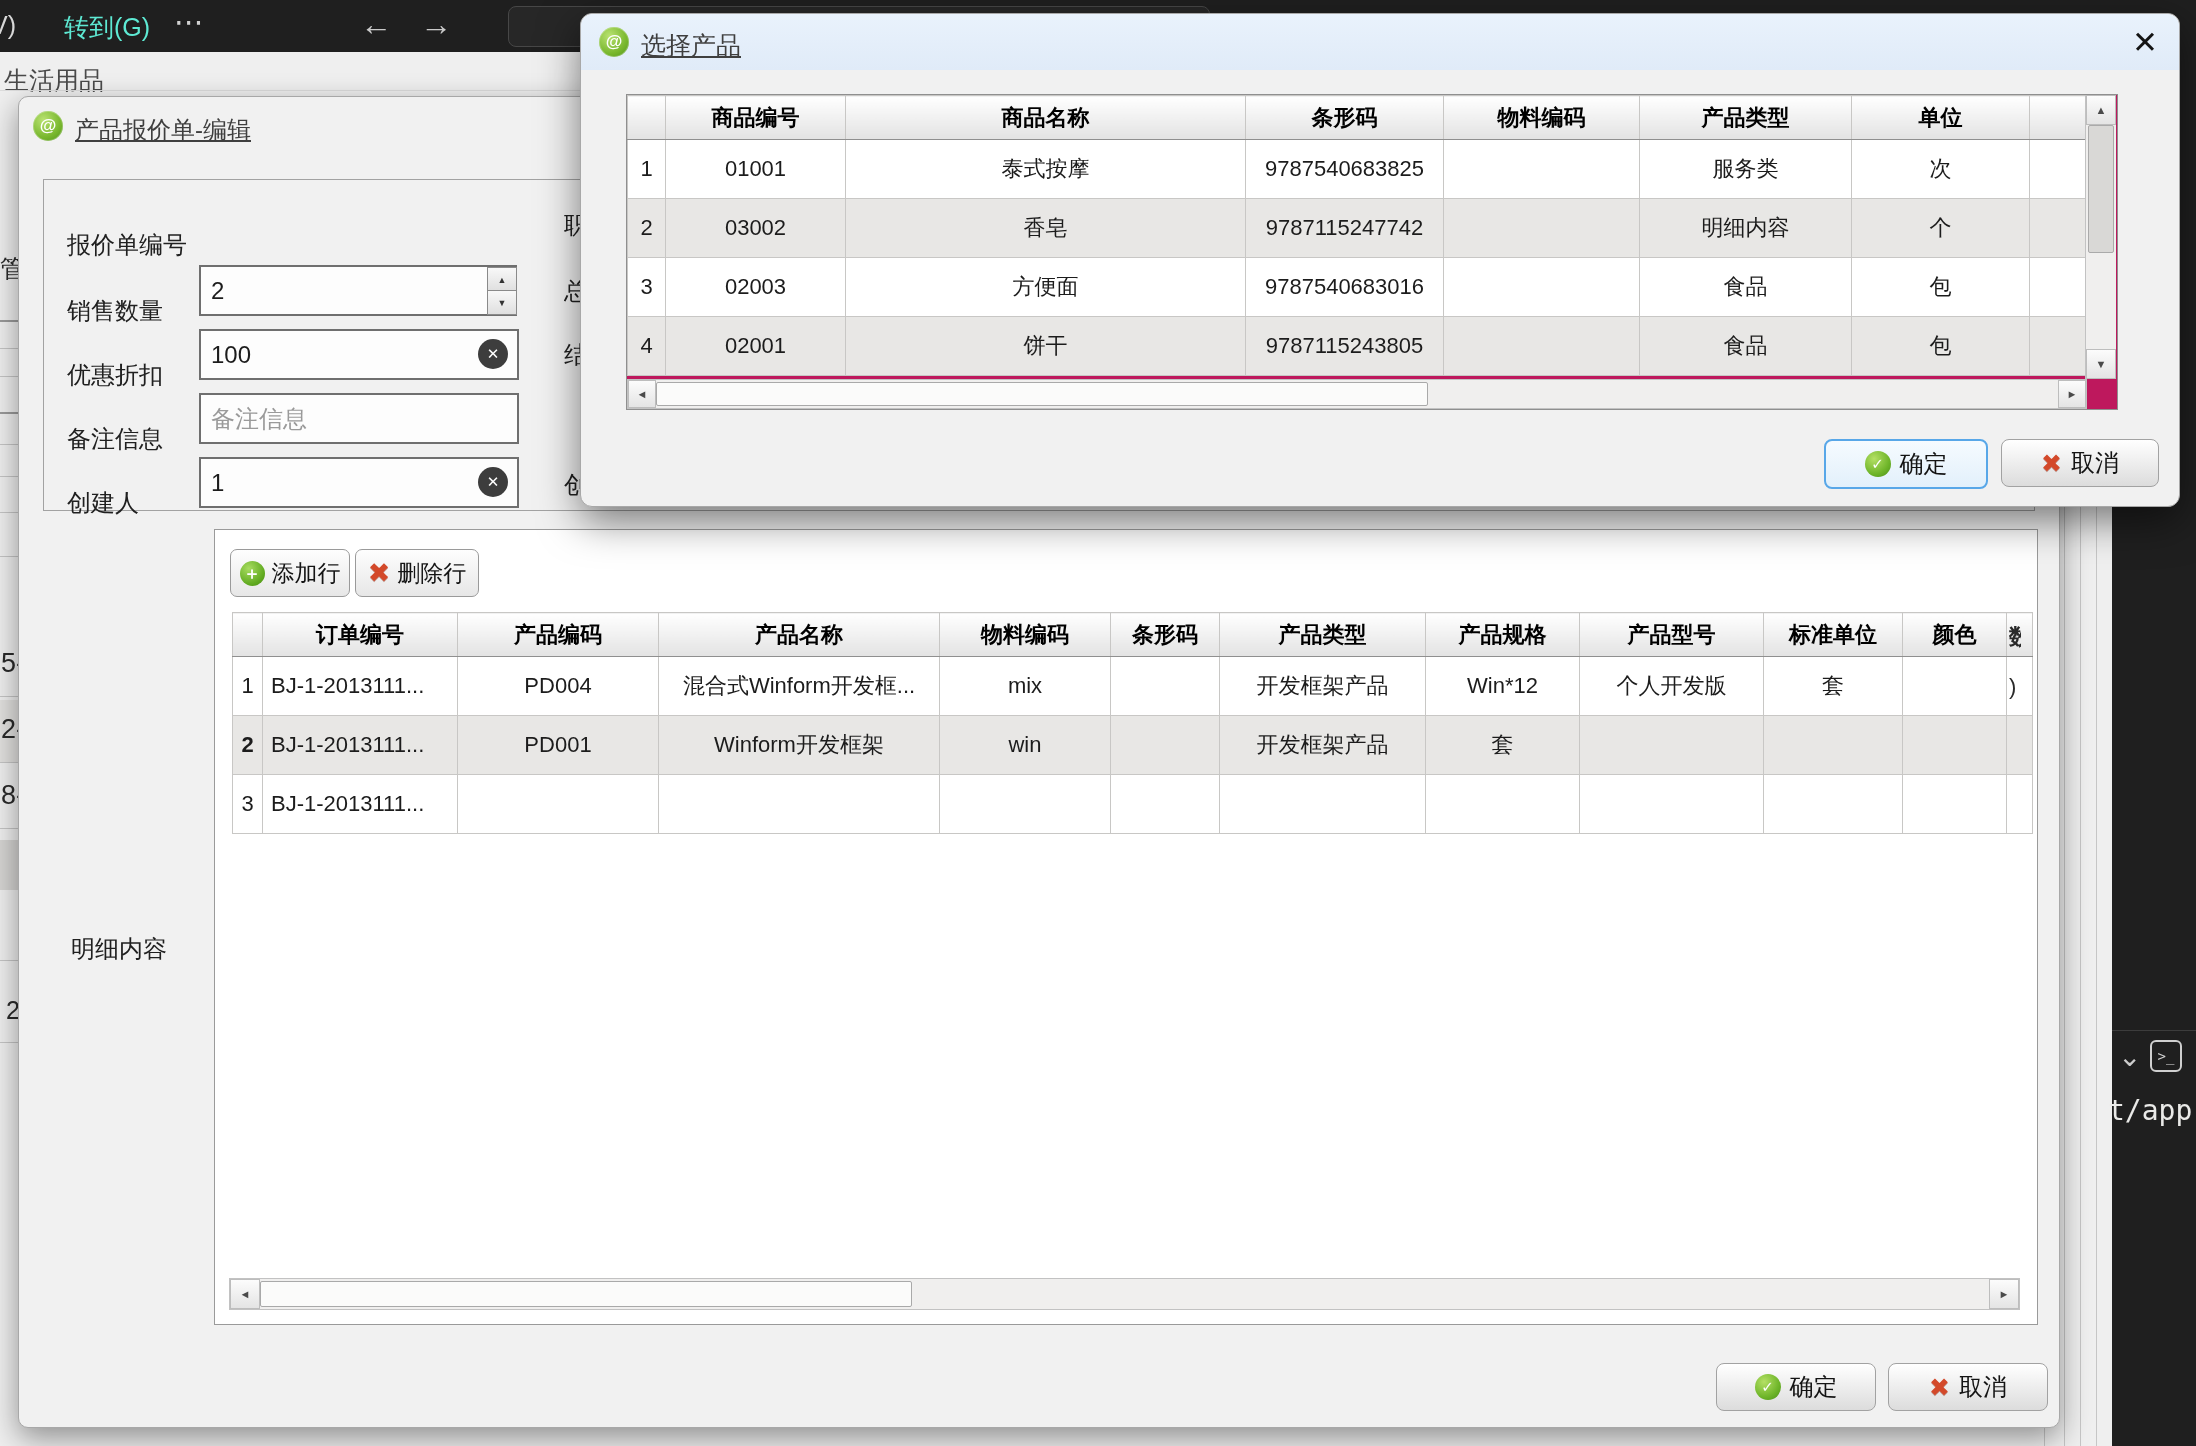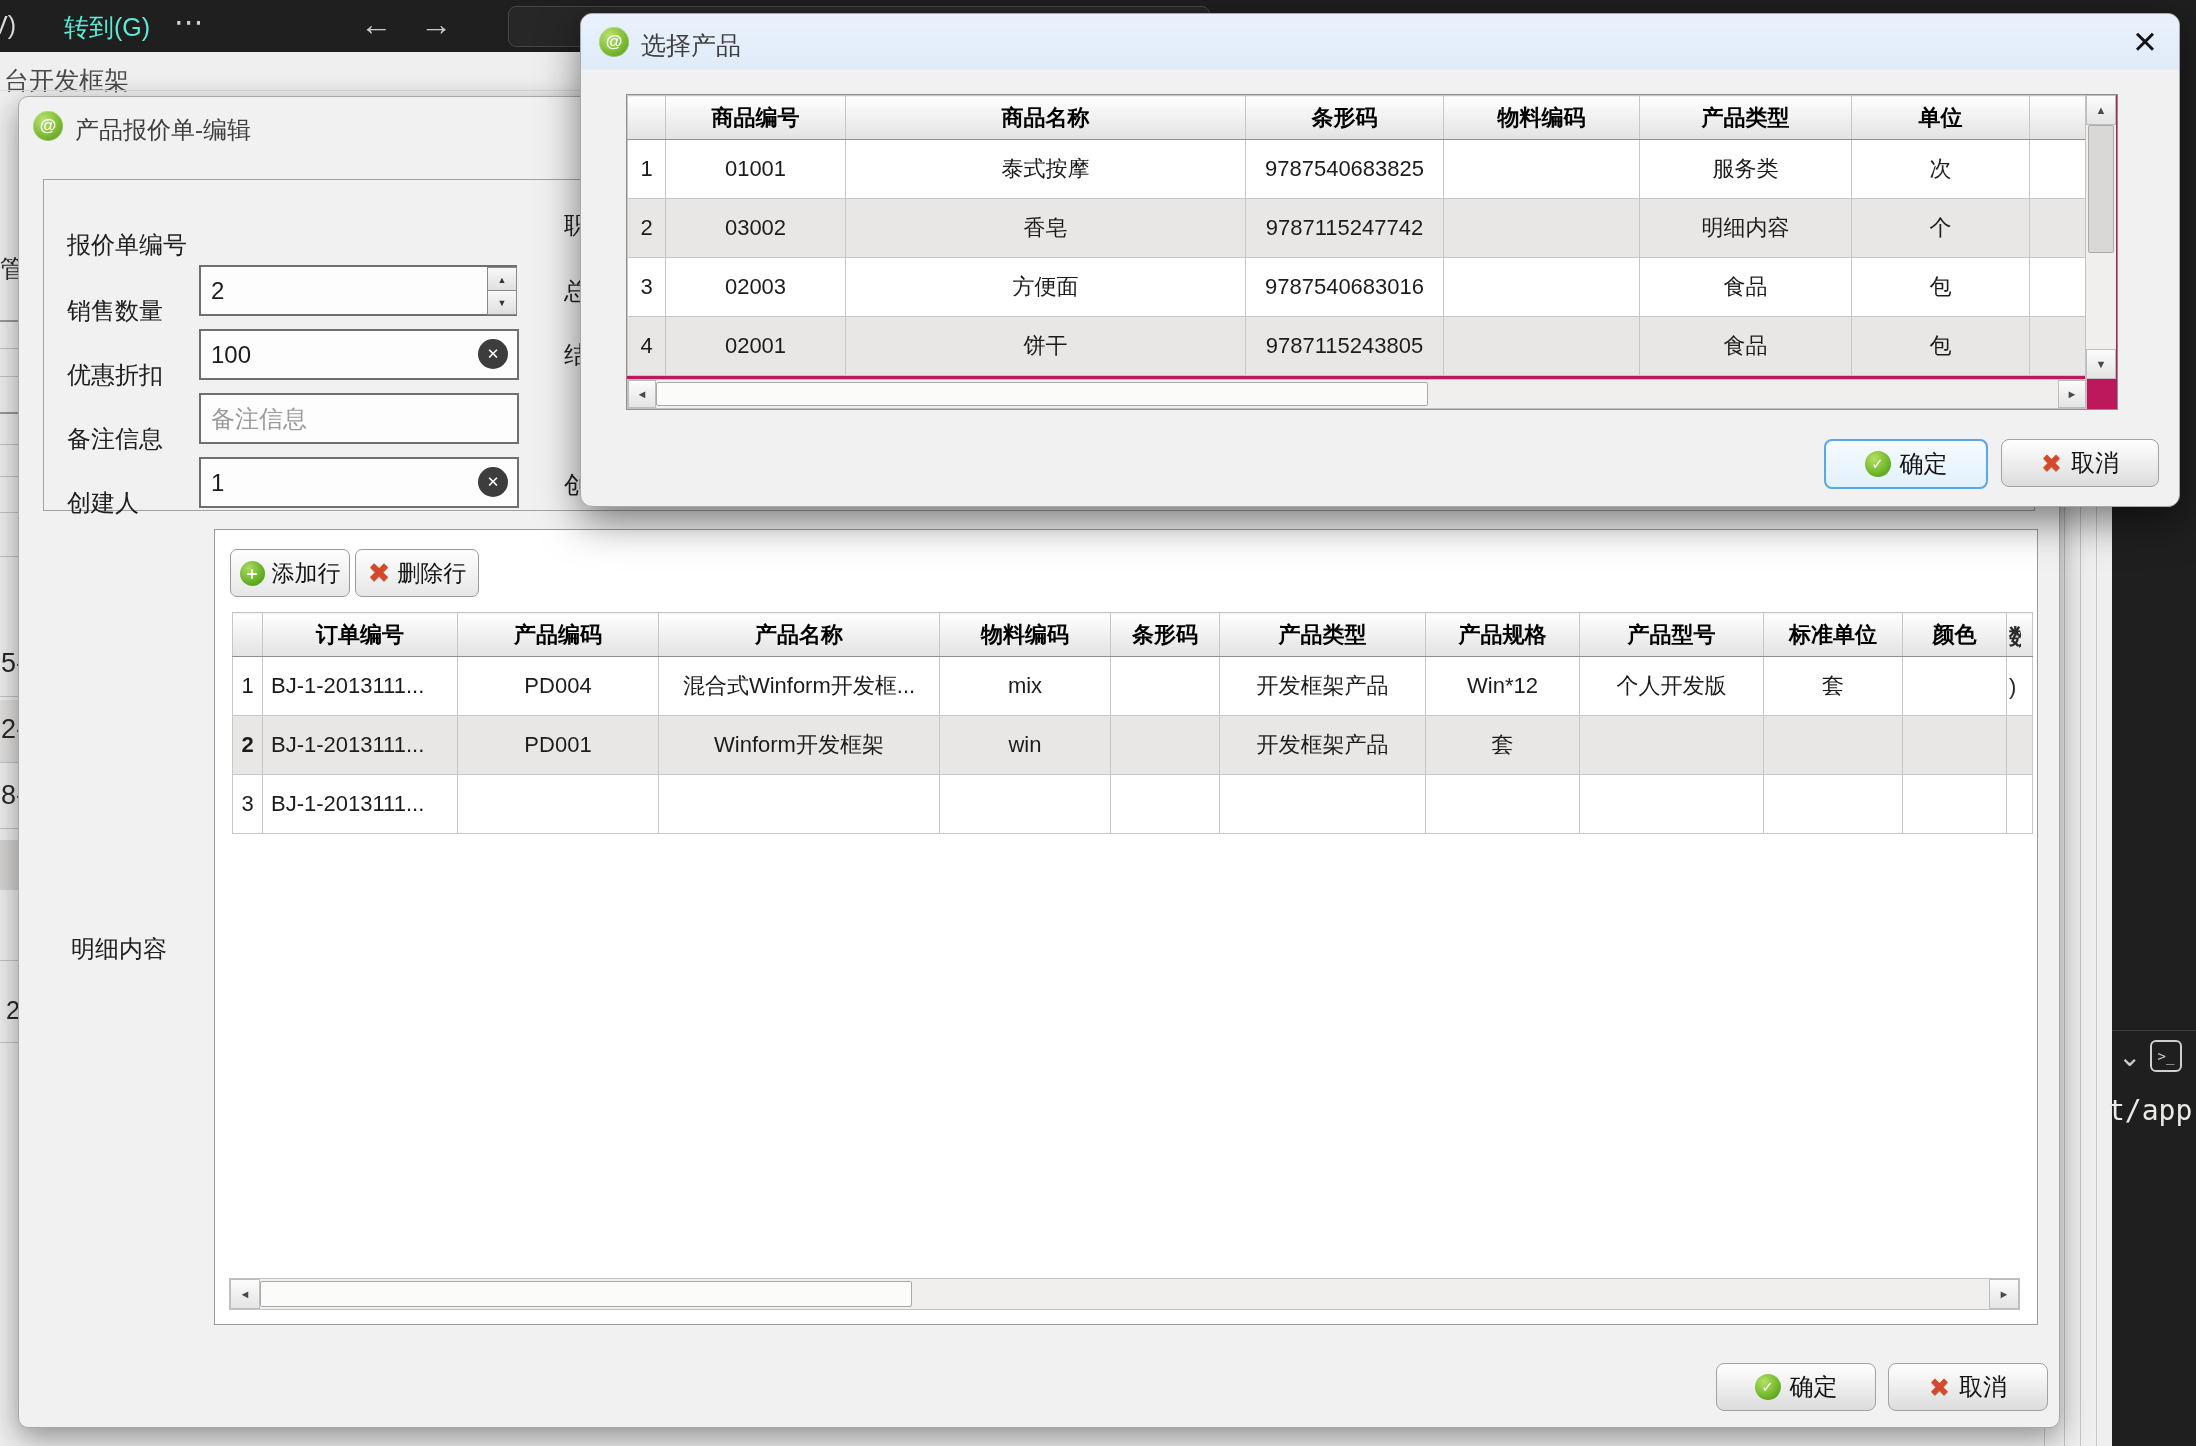--- a/index.html
+++ b/index.html
@@ -34,21 +34,21 @@
   
   .dlg{position:absolute;background:#f1f1f1;border:1px solid #a8a8a8;box-shadow:0 10px 30px rgba(0,0,0,.40);}
   .dlg.edit{left:18px;top:96px;width:2040px;height:1330px;border-radius:10px;}
   .dlg.select{left:580px;top:13px;width:1598px;height:492px;border-radius:12px;box-shadow:0 14px 40px rgba(0,0,0,.5);}
   .titlebar-sel{position:absolute;left:0;top:0;width:100%;height:56px;background:linear-gradient(#e9f2fc,#e0ebf8);
     border-radius:12px 12px 0 0;}
   .logo{position:absolute;width:30px;height:30px;border-radius:50%;
     background:radial-gradient(circle at 35% 30%,#b9e271,#77b62c 62%,#4e8f1c);
     color:#fff;font-weight:bold;font-size:17px;display:flex;align-items:center;justify-content:center;
     box-shadow:inset 0 0 0 1px rgba(255,255,255,.25);}
-  .dlgtitle{position:absolute;font-size:24px;color:#3f3f3f;white-space:nowrap;}
+  .dlgtitle{position:absolute;font-size:24px;color:#3f3f3f;white-space:nowrap;text-decoration:underline;}
   .closex{position:absolute;left:1542px;top:8px;width:44px;height:40px;font-size:31px;font-weight:300;
     color:#141414;display:flex;align-items:center;justify-content:center;}
   
   .groupbox{position:absolute;left:24px;top:82px;width:1990px;height:330px;border:1px solid #a2a2a2;}
   .flabel{position:absolute;left:48px;width:140px;font-size:24px;color:#202020;white-space:nowrap;margin-top:20px;}
   .cutlabel{position:absolute;left:545px;width:17px;overflow:hidden;font-size:24px;color:#202020;}
   .field{position:absolute;left:180px;width:296px;height:47px;border:2px solid #6f6f6f;background:#fdfdfd;
     font-size:24px;font-family:inherit;color:#1c1c1c;padding:0 10px;outline:none;}
   .field.ro{background:#e4e4e4;color:#8a8a8a;}
   .field::placeholder{color:#9a9a9a;}
@@ -104,21 +104,21 @@
   <div class="menubar">
     <span class="mfrag">V)</span>
     <span class="goto">转到(G)</span>
     <span class="more">⋯</span>
     <span class="back">←</span>
     <span class="fwd">→</span>
     <div class="searchbox"></div>
   </div>
 
   <div class="bgwin">
-    <div class="bgtitle">台开发框架</div>
+    <div class="bgtitle">生活用品</div>
     <div class="bgline" style="left:0;top:38px;width:2112px;height:1px;background:#dcdcdc"></div>
     <div class="frag" style="left:0;top:200px;width:22px;font-size:25px">管理</div>
     <div class="bgline" style="left:0;top:268px;width:19px;height:2px;background:#9a9a9a"></div>
     <div class="bgline" style="left:0;top:296px;width:19px;height:1px"></div>
     <div class="bgline" style="left:0;top:324px;width:19px;height:1px"></div>
     <div class="bgline" style="left:0;top:360px;width:19px;height:2px;background:#9a9a9a"></div>
     <div class="bgline" style="left:0;top:392px;width:19px;height:1px"></div>
     <div class="bgline" style="left:0;top:424px;width:19px;height:1px"></div>
     <div class="bgline" style="left:0;top:460px;width:19px;height:1px"></div>
     <div class="bgline" style="left:0;top:504px;width:19px;height:1px"></div>

